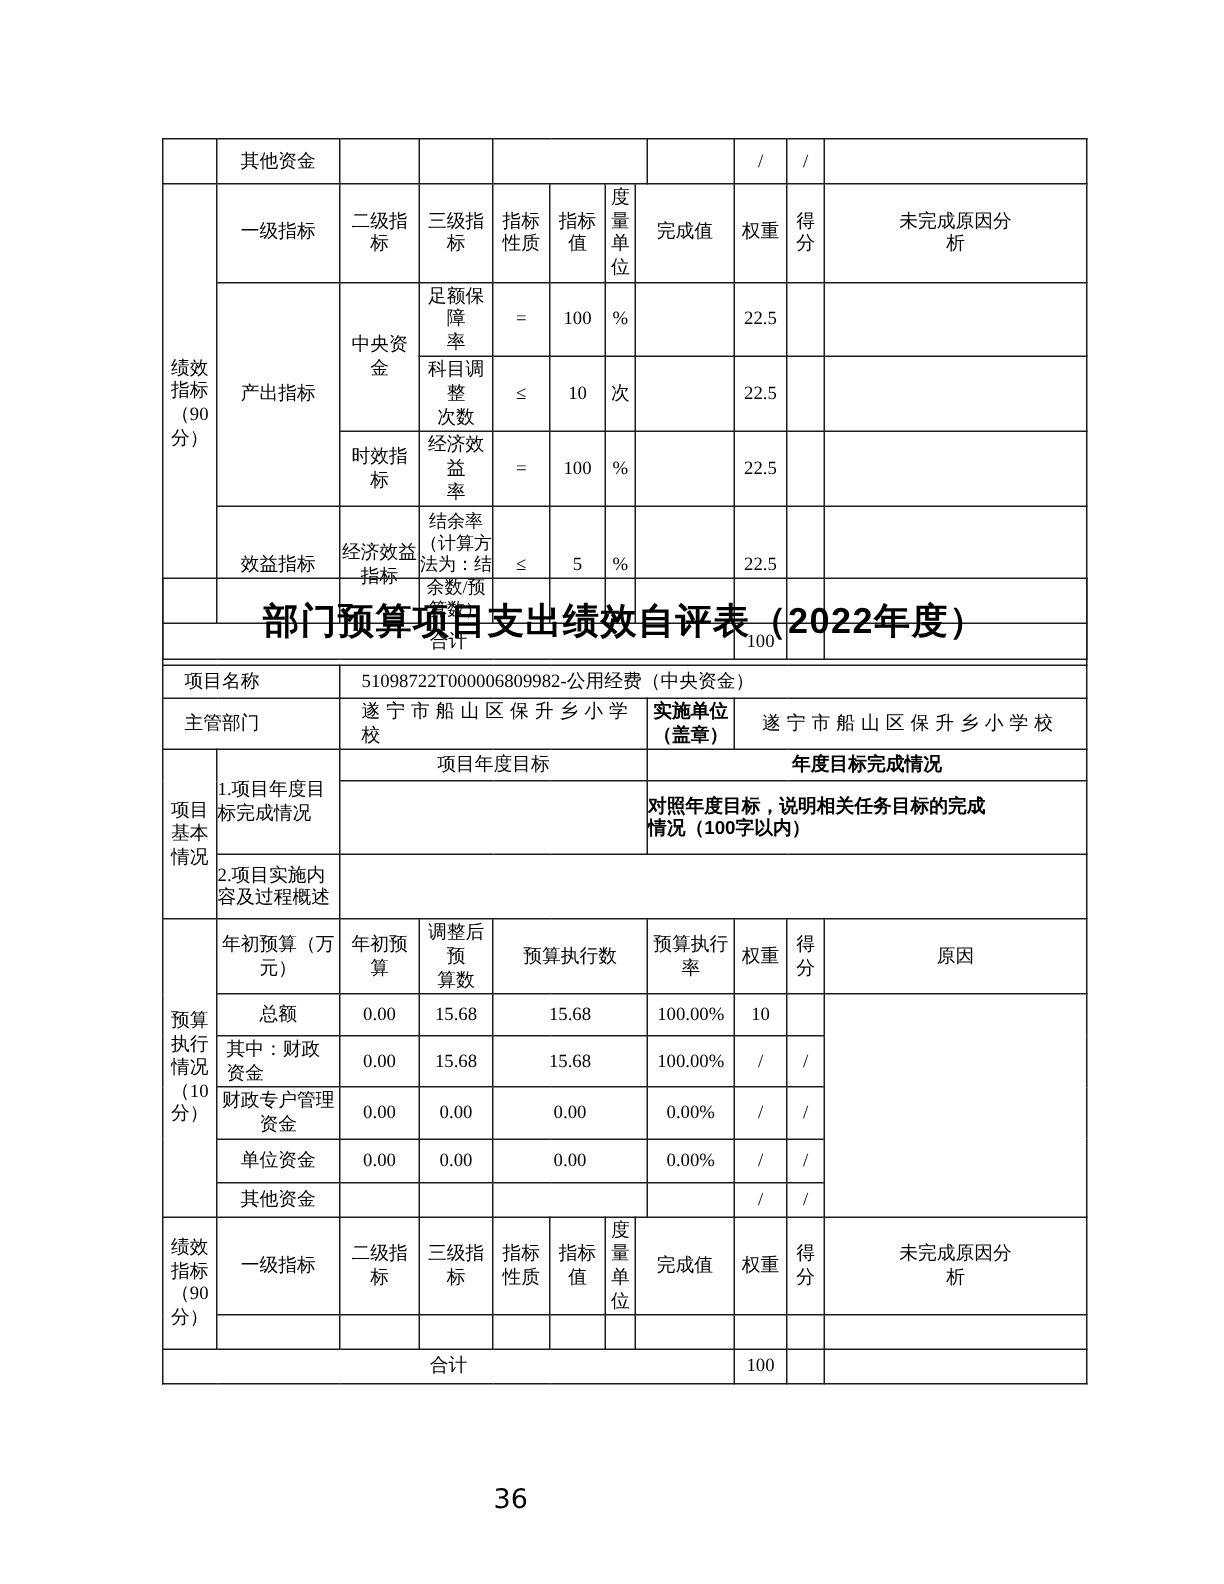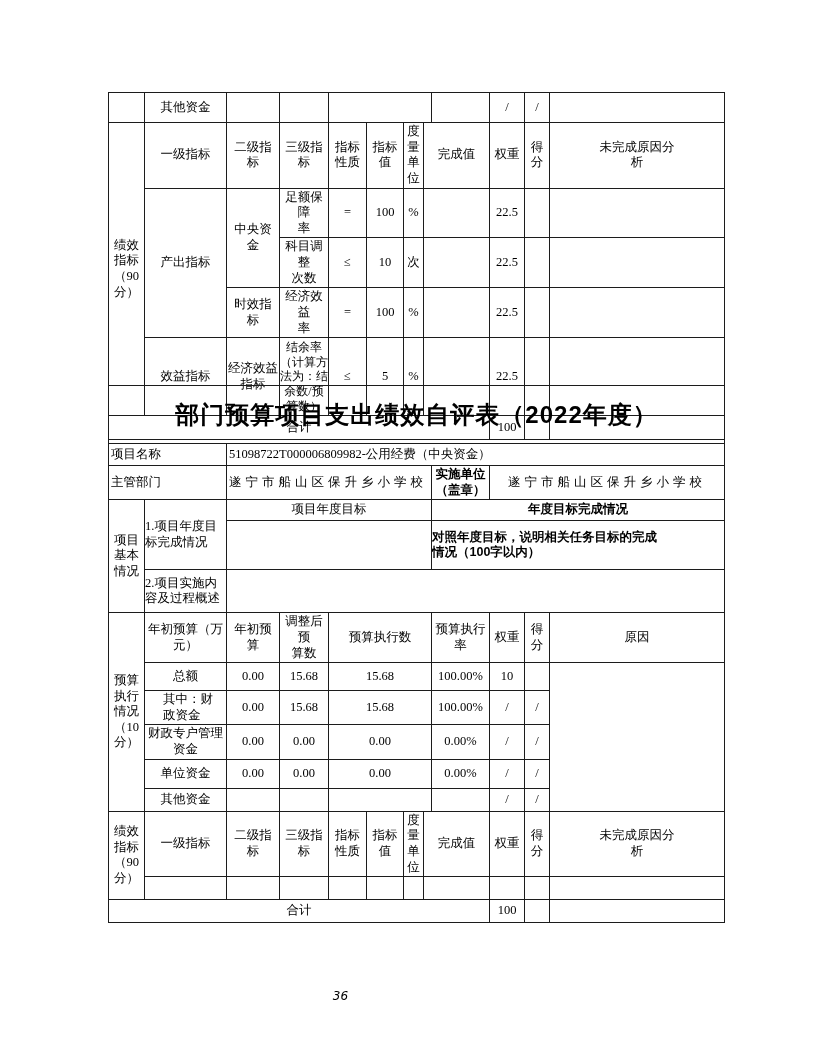--- a/index.html
+++ b/index.html
@@ -13,31 +13,31 @@
     position:absolute;left:108px;width:616px;
     font-size:12.5px;line-height:1.25;
   }
   #table1{top:92px;}
   #table2{top:385px;}
   td{
     border:1px solid #1c1c1c;
     text-align:center;vertical-align:middle;
     padding:1px 2px;overflow:hidden;word-break:break-all;
   }
-  td.tl{text-align:left;padding-left:2px;}
+  td.tl{text-align:left;padding-left:14px;}
   td.pre{white-space:pre-line;padding:1px 0;}
   td.hei{font-family:"Liberation Sans","DejaVu Sans",sans-serif;font-weight:bold;margin-left:45px;}
   td.title-cell{
     font-family:"Liberation Sans","DejaVu Sans",sans-serif;
     font-weight:bold;font-size:24px;letter-spacing:1px;
   }
   td.spread{letter-spacing:4px;}
   .pagenum{
     position:absolute;top:989px;left:0;width:681px;text-align:center;
-    font-size:12px;font-family:"DejaVu Sans",sans-serif;font-style:italic;
+    font-size:18px;font-family:"DejaVu Sans",sans-serif;
   }
 </style>
 </head>
 <body>
 
 <table id="table1">
   <colgroup>
     <col style="width:36px">
       <col style="width:82px">
       <col style="width:53px">
@@ -220,21 +220,21 @@
     <td>总额</td>
     <td>0.00</td>
     <td>15.68</td>
     <td colspan="4">15.68</td>
     <td>100.00%</td>
     <td>10</td>
     <td></td>
     <td rowspan="5"></td>
   </tr>
   <tr style="height:29px">
-    <td class="tl" style="padding-left:18px">其中：财政资金</td>
+    <td class="tl" style="padding-left:6px">其中：财政资金</td>
     <td>0.00</td>
     <td>15.68</td>
     <td colspan="4">15.68</td>
     <td>100.00%</td>
     <td>/</td>
     <td>/</td>
   </tr>
   <tr style="height:31px">
     <td class="pre">财政专户管理
 资金</td>

